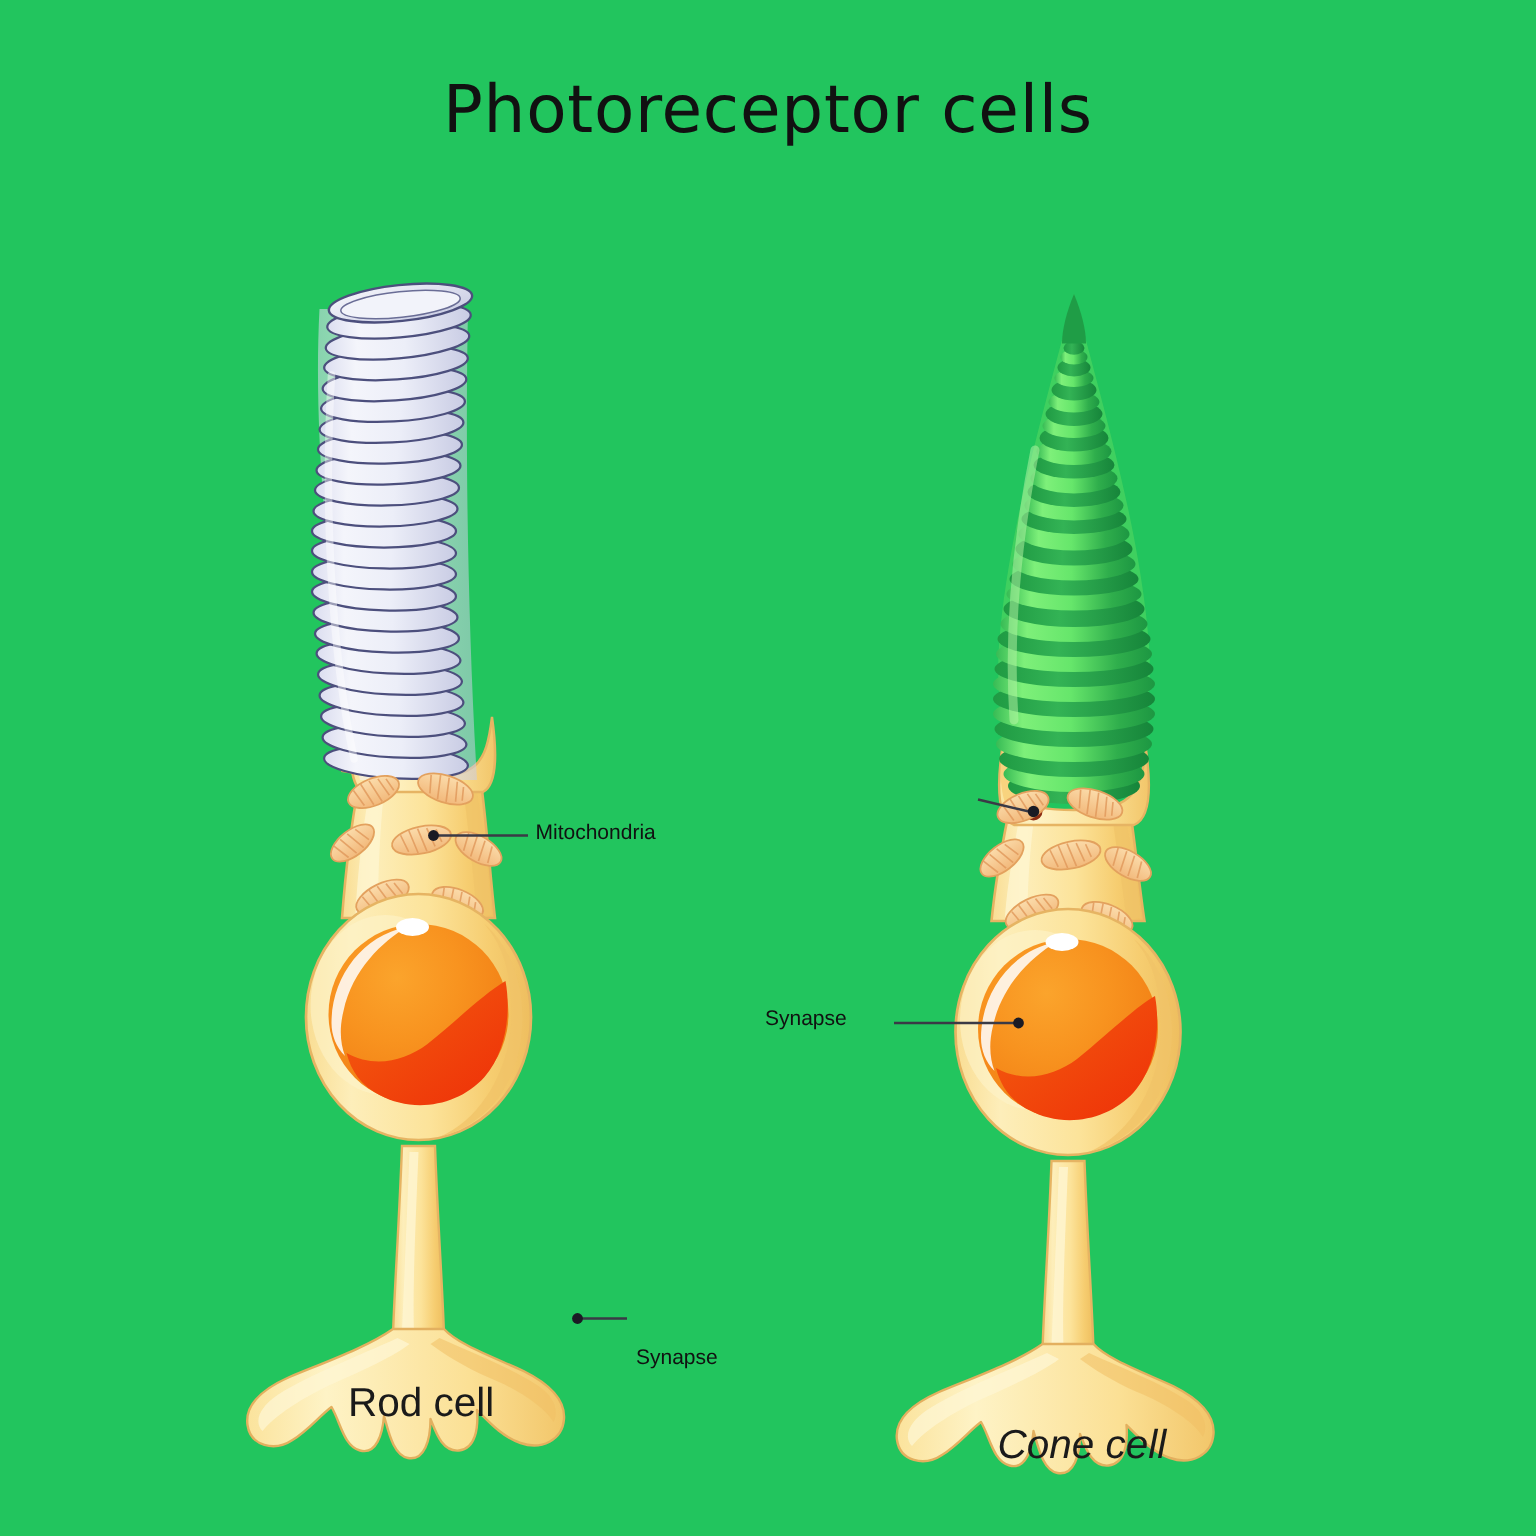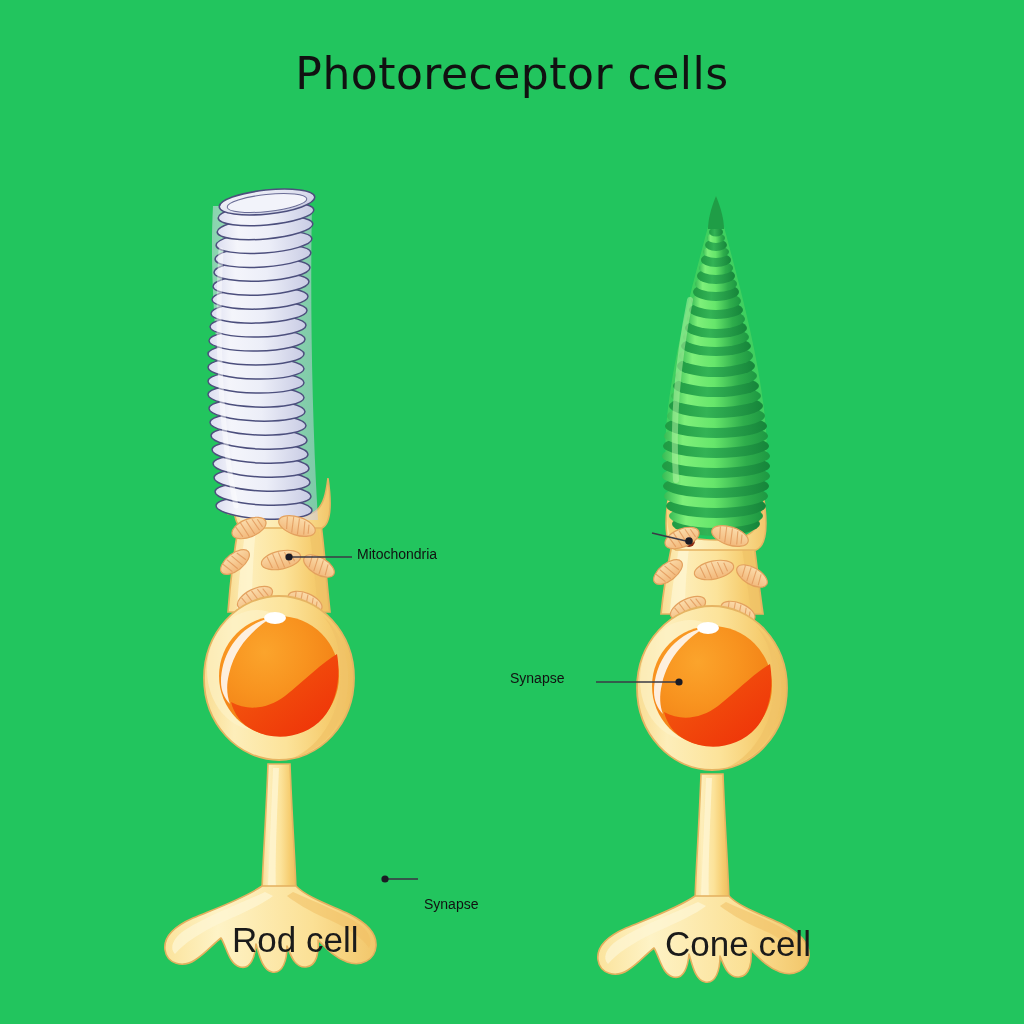--- a/index.html
+++ b/index.html
@@ -27,26 +27,26 @@
     text-align: center;
     font-family: "DejaVu Sans", sans-serif;
     font-size: 44px;
     font-weight: 400;
     letter-spacing: 0.5px;
     color: #111111;
   }
   .cell-caption {
     position: absolute;
     font-family: "Liberation Sans", sans-serif;
-    font-size: 35px;
+    font-size: 27px;
     color: #1a1a1a;
     white-space: nowrap;
   }
   #caption-rod { left: 232px; top: 920px; }
-  #caption-cone { left: 665px; top: 924px; }
+  #caption-cone { left: 665px; top: 948px; font-style: italic; }
 
   .callout {
     position: absolute;
     font-family: "Liberation Sans", sans-serif;
     font-size: 14px;
     color: #111111;
     line-height: 1.18;
     white-space: pre;
   }
   #label-mitochondria { left: 357px; top: 546px; }

